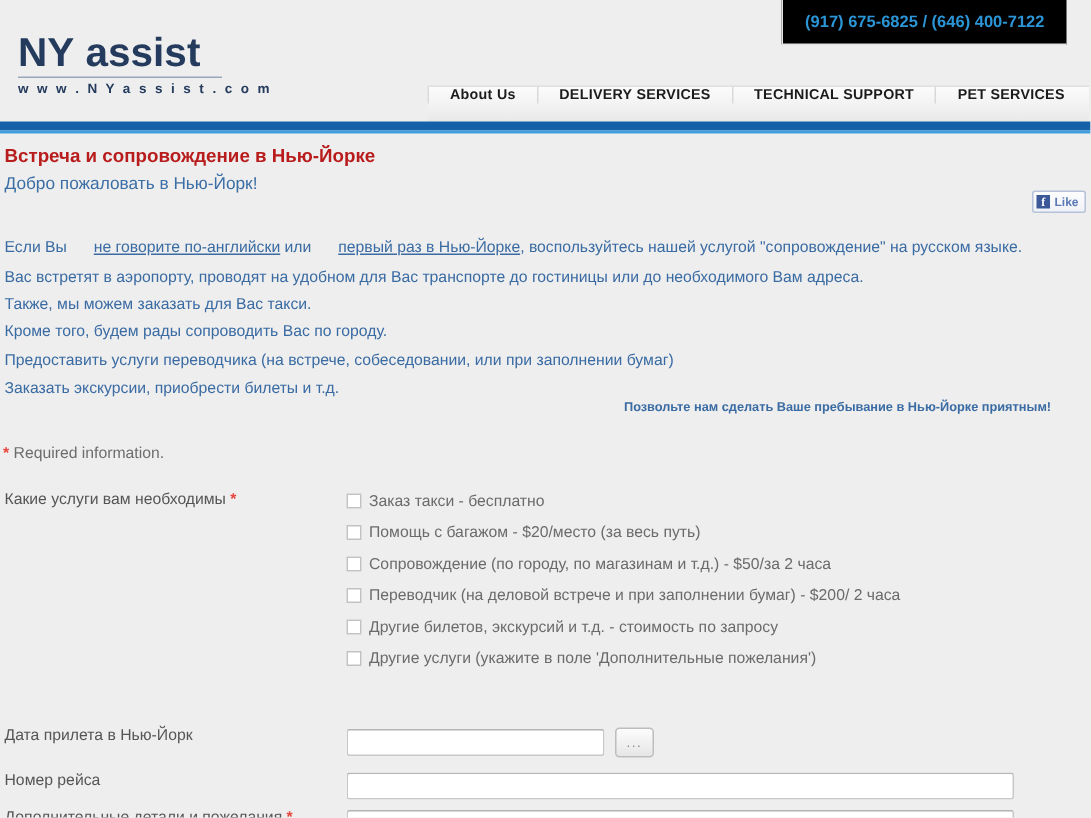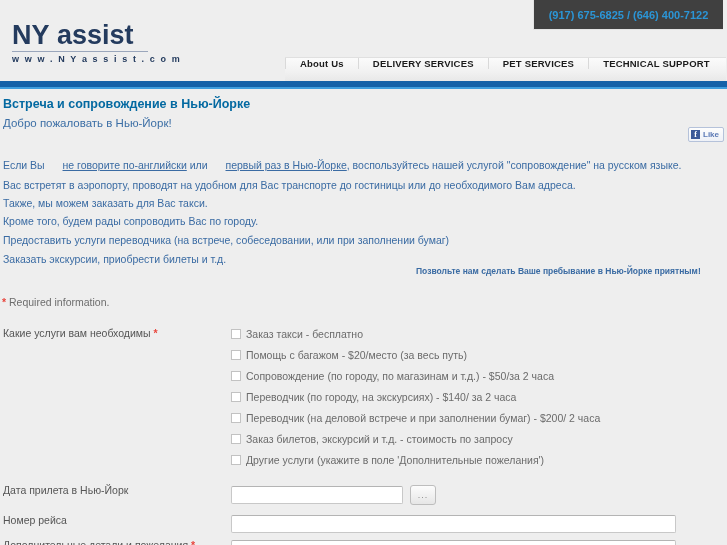--- a/index.html
+++ b/index.html
@@ -43,23 +43,23 @@
   .logo-sub {
     margin-top: 2px;
     font-size: 9px;
     font-weight: bold;
     color: #243b5e;
     letter-spacing: 1.6px;
     white-space: nowrap;
   }
 
   .phone-box {
-    position: absolute; right: 4px; top: 0px;
+    position: absolute; right: 16px; top: 0px;
     width: 190px; height: 30px;
-    background: #404040;
+    background: #000000;
     border-left: 1px solid #e3e3e3;
     border-bottom: 1px solid #e3e3e3;
     display: flex; align-items: center; justify-content: center;
   }
   .phone-text {
     font-size: 11px;
     font-weight: bold;
     color: #2b95d6;
     white-space: nowrap;
   }
@@ -99,21 +99,21 @@
   }
 
   
   .content {
     position: absolute; left: 0; top: 89px;
     width: 727px;
   }
   .page-title {
     position: absolute; left: 3px; top: 8px;
     font-size: 12.5px; font-weight: bold;
-    color: #0369a1;
+    color: #b91c1c;
     white-space: nowrap;
   }
   .welcome {
     position: absolute; left: 3px; top: 28px;
     font-size: 11.5px;
     color: #3b6ea5;
     white-space: nowrap;
   }
   .fb-like {
     position: absolute; left: 688px; top: 38px;
@@ -233,22 +233,22 @@
       <div class="logo-sub">w w w . N Y a s s i s t . c o m</div>
     </div>
 
     <div class="phone-box">
       <span class="phone-text">(917) 675-6825 / (646) 400-7122</span>
     </div>
 
     <div class="nav">
       <div class="nav-item">About Us</div>
       <div class="nav-item">DELIVERY SERVICES</div>
+      <div class="nav-item">TECHNICAL SUPPORT</div>
       <div class="nav-item">PET SERVICES</div>
-      <div class="nav-item">TECHNICAL SUPPORT</div>
     </div>
   </div>
 
   <div class="blue-bar"></div>
   <div class="blue-bar-light"></div>
 
   <div class="content">
 
     <div class="page-title">Встреча и сопровождение в Нью-Йорке</div>
     <div class="welcome">Добро пожаловать в Нью-Йорк!</div>
@@ -281,29 +281,25 @@
     <div class="cb-row">
       <span class="cb-box"></span>
       <span class="cb-text">Помощь с багажом - $20/место (за весь путь)</span>
     </div>
     <div class="cb-row">
       <span class="cb-box"></span>
       <span class="cb-text">Сопровождение (по городу, по магазинам и т.д.) - $50/за 2 часа</span>
     </div>
     <div class="cb-row">
       <span class="cb-box"></span>
-      <span class="cb-text">Переводчик (по городу, на экскурсиях) - $140/ за 2 часа</span>
-    </div>
-    <div class="cb-row">
-      <span class="cb-box"></span>
       <span class="cb-text">Переводчик (на деловой встрече и при заполнении бумаг) - $200/ 2 часа</span>
     </div>
     <div class="cb-row">
       <span class="cb-box"></span>
-      <span class="cb-text">Заказ билетов, экскурсий и т.д. - стоимость по запросу</span>
+      <span class="cb-text">Другие билетов, экскурсий и т.д. - стоимость по запросу</span>
     </div>
     <div class="cb-row">
       <span class="cb-box"></span>
       <span class="cb-text">Другие услуги (укажите в поле 'Дополнительные пожелания')</span>
     </div>
   </div>
 
   <div class="form-label" style="top:484px;">Дата прилета в Нью-Йорк</div>
   <input class="txt-input" style="left: 231px; top: 486px; width: 172px;" value="">
   <div class="dots-btn" style="left:410px; top:485px;">...</div>

